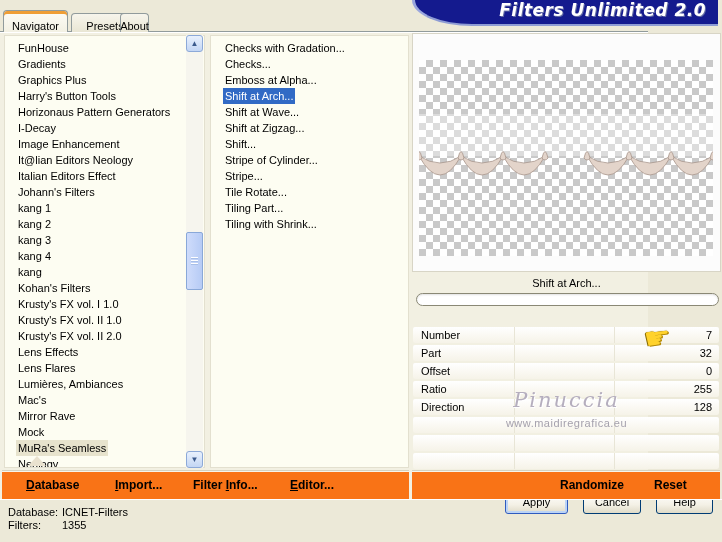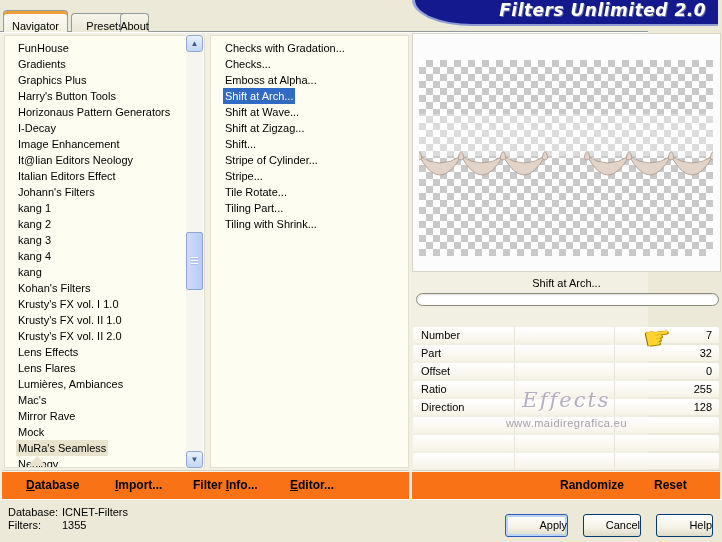--- a/index.html
+++ b/index.html
@@ -168,24 +168,24 @@
     font-weight:bold; font-size:12px; white-space:nowrap; cursor:default;
   }
   .bar-btn u { text-decoration:underline; }
   .panel-bottom-edge { position:absolute; left:0; top:467px; width:722px; height:1px; background:#ffffff; }
 
   
   .status { position:absolute; left:8px; top:506px; font-size:11px; line-height:13px; }
   .status .row { display:flex; }
   .status .lbl { width:54px; }
   .xp-btn {
-    position:absolute; top:514px; height:23px;
+    position:absolute; top:491px; height:23px;
     border:1px solid #003c74; border-radius:3px;
     background:linear-gradient(180deg,#ffffff,#f4f1e6 60%,#dfdbc8);
-    font-size:11px; text-align:right; line-height:21px; cursor:default;
+    font-size:11px; text-align:center; line-height:21px; cursor:default;
   }
   .xp-btn.default { box-shadow:inset 0 0 0 2px #bcd4f6; border-color:#2f5bbf; }
   #apply-btn  { left:505px; width:63px; }
   #cancel-btn { left:583px; width:58px; }
   #help-btn   { left:656px; width:57px; }
 </style>
 </head>
 <body>
 
 <div id="dialog">
@@ -318,21 +318,21 @@
           <span class="pvalue"></span>
         </div>
         <div class="param-row">
           <span class="plabel"></span>
           <span class="pvalue"></span>
         </div>
       </div>
     <div class="slider-thumb"></div>
     <div class="hand-icon">☛</div>
 
-    <div class="wm-name">Effects</div>
+    <div class="wm-name">Pinuccia</div>
     <div class="wm-url">www.maidiregrafica.eu</div>
 
     <div class="bar left-bar">
       <div class="bar-btn" style="left:24px"><span></span><u>D</u><span>atabase</span></div>
       <div class="bar-btn" style="left:113px"><span></span><u>I</u><span>mport...</span></div>
       <div class="bar-btn" style="left:191px"><span>Filter </span><u>I</u><span>nfo...</span></div>
       <div class="bar-btn" style="left:288px"><span></span><u>E</u><span>ditor...</span></div>
     </div>
     <div class="bar right-bar">
       <div class="bar-btn" style="left:148px">Randomize</div>

